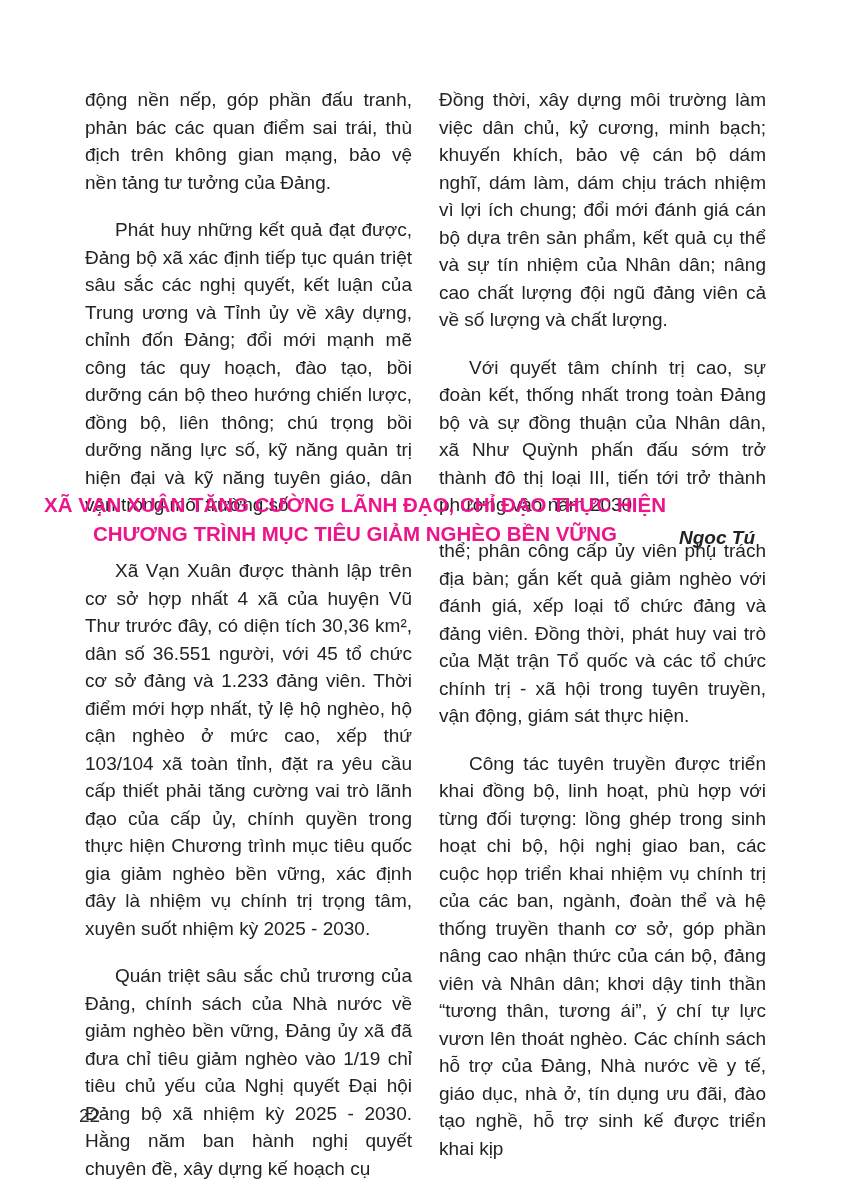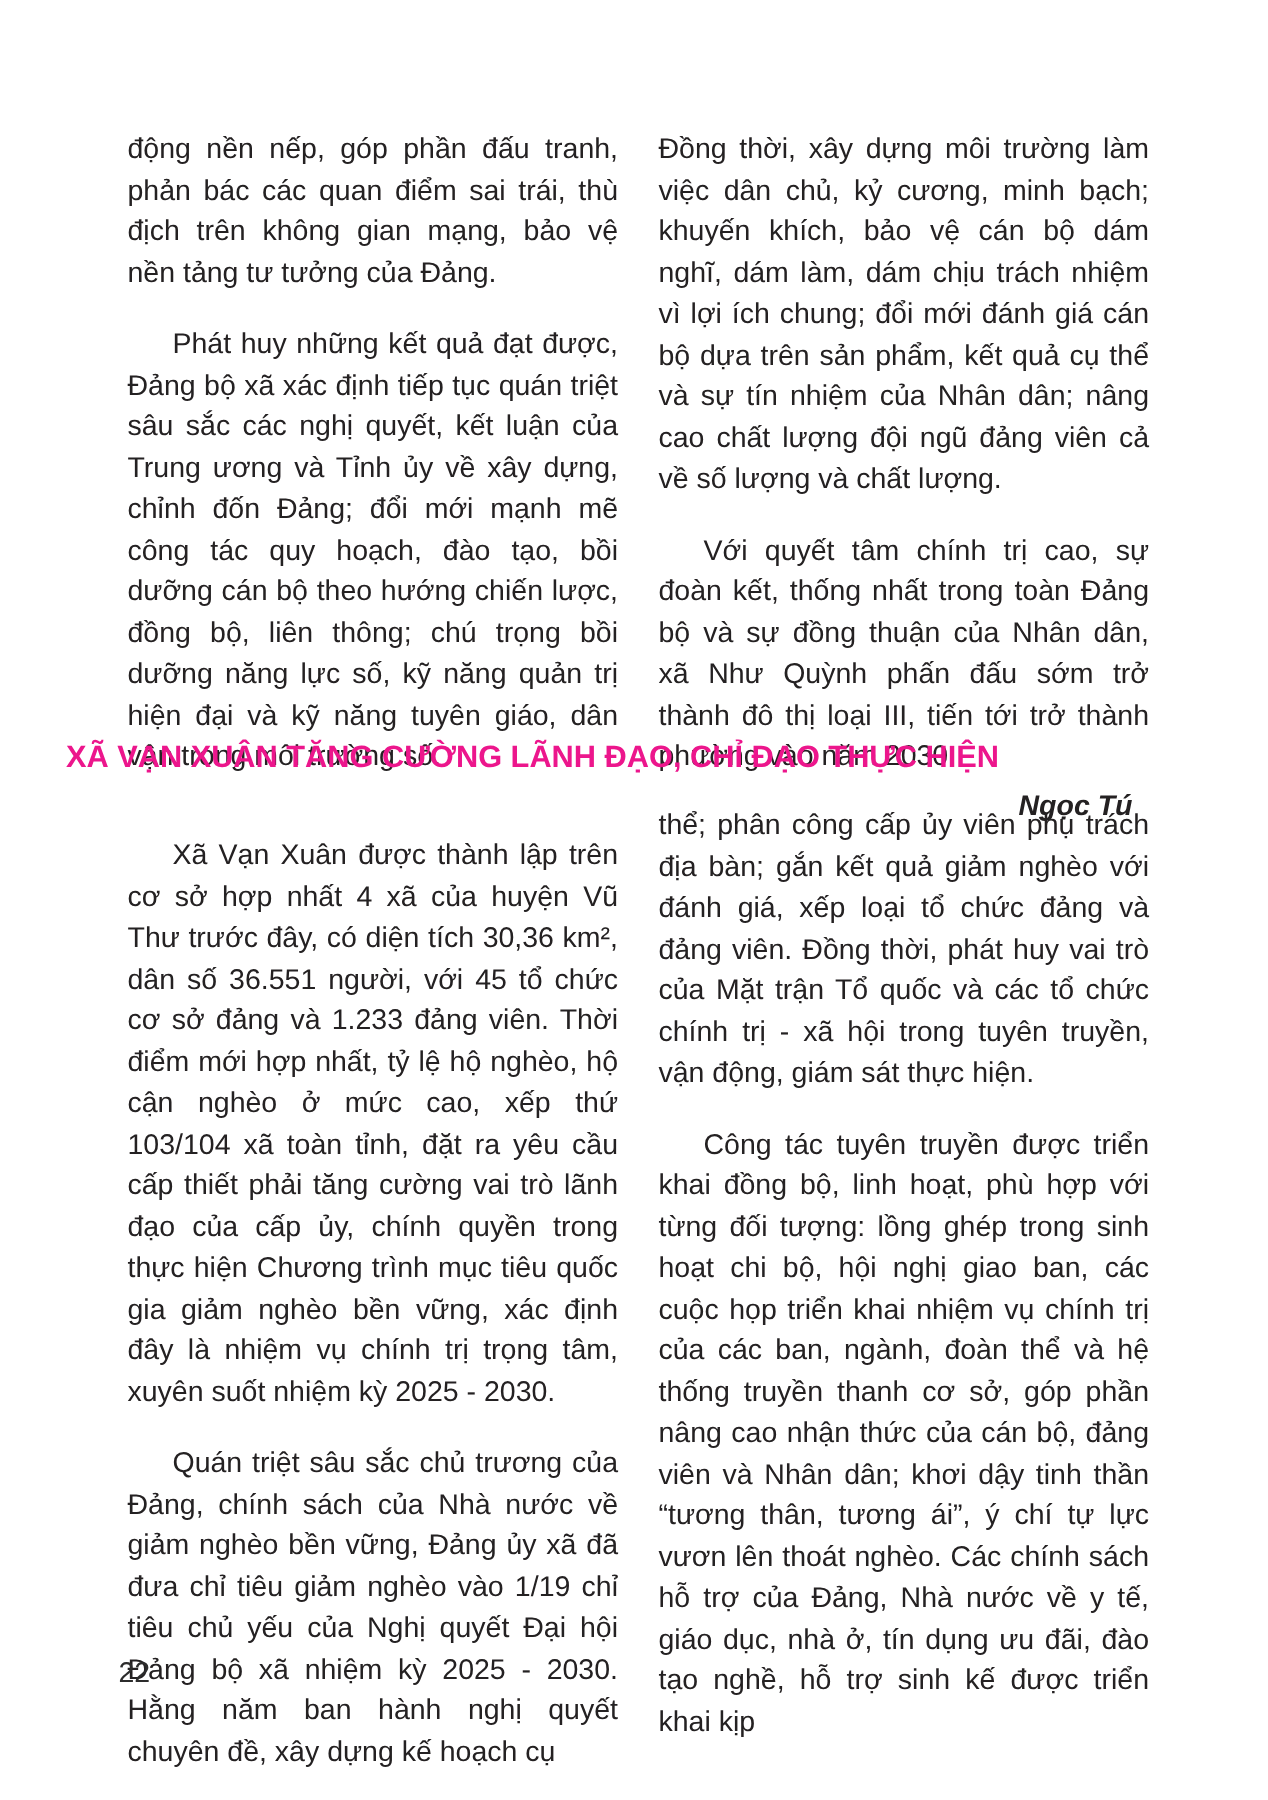--- a/index.html
+++ b/index.html
@@ -85,20 +85,21 @@
     <div class="col">
       <p>Đồng thời, xây dựng môi trường làm việc dân chủ, kỷ cương, minh bạch; khuyến khích, bảo vệ cán bộ dám nghĩ, dám làm, dám chịu trách nhiệm vì lợi ích chung; đổi mới đánh giá cán bộ dựa trên sản phẩm, kết quả cụ thể và sự tín nhiệm của Nhân dân; nâng cao chất lượng đội ngũ đảng viên cả về số lượng và chất lượng.</p>
       <p class="indent">Với quyết tâm chính trị cao, sự đoàn kết, thống nhất trong toàn Đảng bộ và sự đồng thuận của Nhân dân, xã Như Quỳnh phấn đấu sớm trở thành đô thị loại III, tiến tới trở thành phường vào năm 2030.</p>
       <p class="author">Ngọc Tú</p>
     </div>
   </div>
 </section>
 
 <header class="article2-title" style="color: rgb(236, 22, 140);">
   <div>XÃ VẠN XUÂN TĂNG CƯỜNG LÃNH ĐẠO, CHỈ ĐẠO THỰC HIỆN</div>
+  <div>CHƯƠNG TRÌNH MỤC TIÊU GIẢM NGHÈO BỀN VỮNG</div>
 </header>
 
 <section class="article2">
   <div class="columns">
     <div class="col">
       <p class="indent">Xã Vạn Xuân được thành lập trên cơ sở hợp nhất 4 xã của huyện Vũ Thư trước đây, có diện tích 30,36 km², dân số 36.551 người, với 45 tổ chức cơ sở đảng và 1.233 đảng viên. Thời điểm mới hợp nhất, tỷ lệ hộ nghèo, hộ cận nghèo ở mức cao, xếp thứ 103/104 xã toàn tỉnh, đặt ra yêu cầu cấp thiết phải tăng cường vai trò lãnh đạo của cấp ủy, chính quyền trong thực hiện Chương trình mục tiêu quốc gia giảm nghèo bền vững, xác định đây là nhiệm vụ chính trị trọng tâm, xuyên suốt nhiệm kỳ 2025 - 2030.</p>
       <p class="indent">Quán triệt sâu sắc chủ trương của Đảng, chính sách của Nhà nước về giảm nghèo bền vững, Đảng ủy xã đã đưa chỉ tiêu giảm nghèo vào 1/19 chỉ tiêu chủ yếu của Nghị quyết Đại hội Đảng bộ xã nhiệm kỳ 2025 - 2030. Hằng năm ban hành nghị quyết chuyên đề, xây dựng kế hoạch cụ</p>
     </div>
     <div class="col">
       <p>thể; phân công cấp ủy viên phụ trách địa bàn; gắn kết quả giảm nghèo với đánh giá, xếp loại tổ chức đảng và đảng viên. Đồng thời, phát huy vai trò của Mặt trận Tổ quốc và các tổ chức chính trị - xã hội trong tuyên truyền, vận động, giám sát thực hiện.</p>

